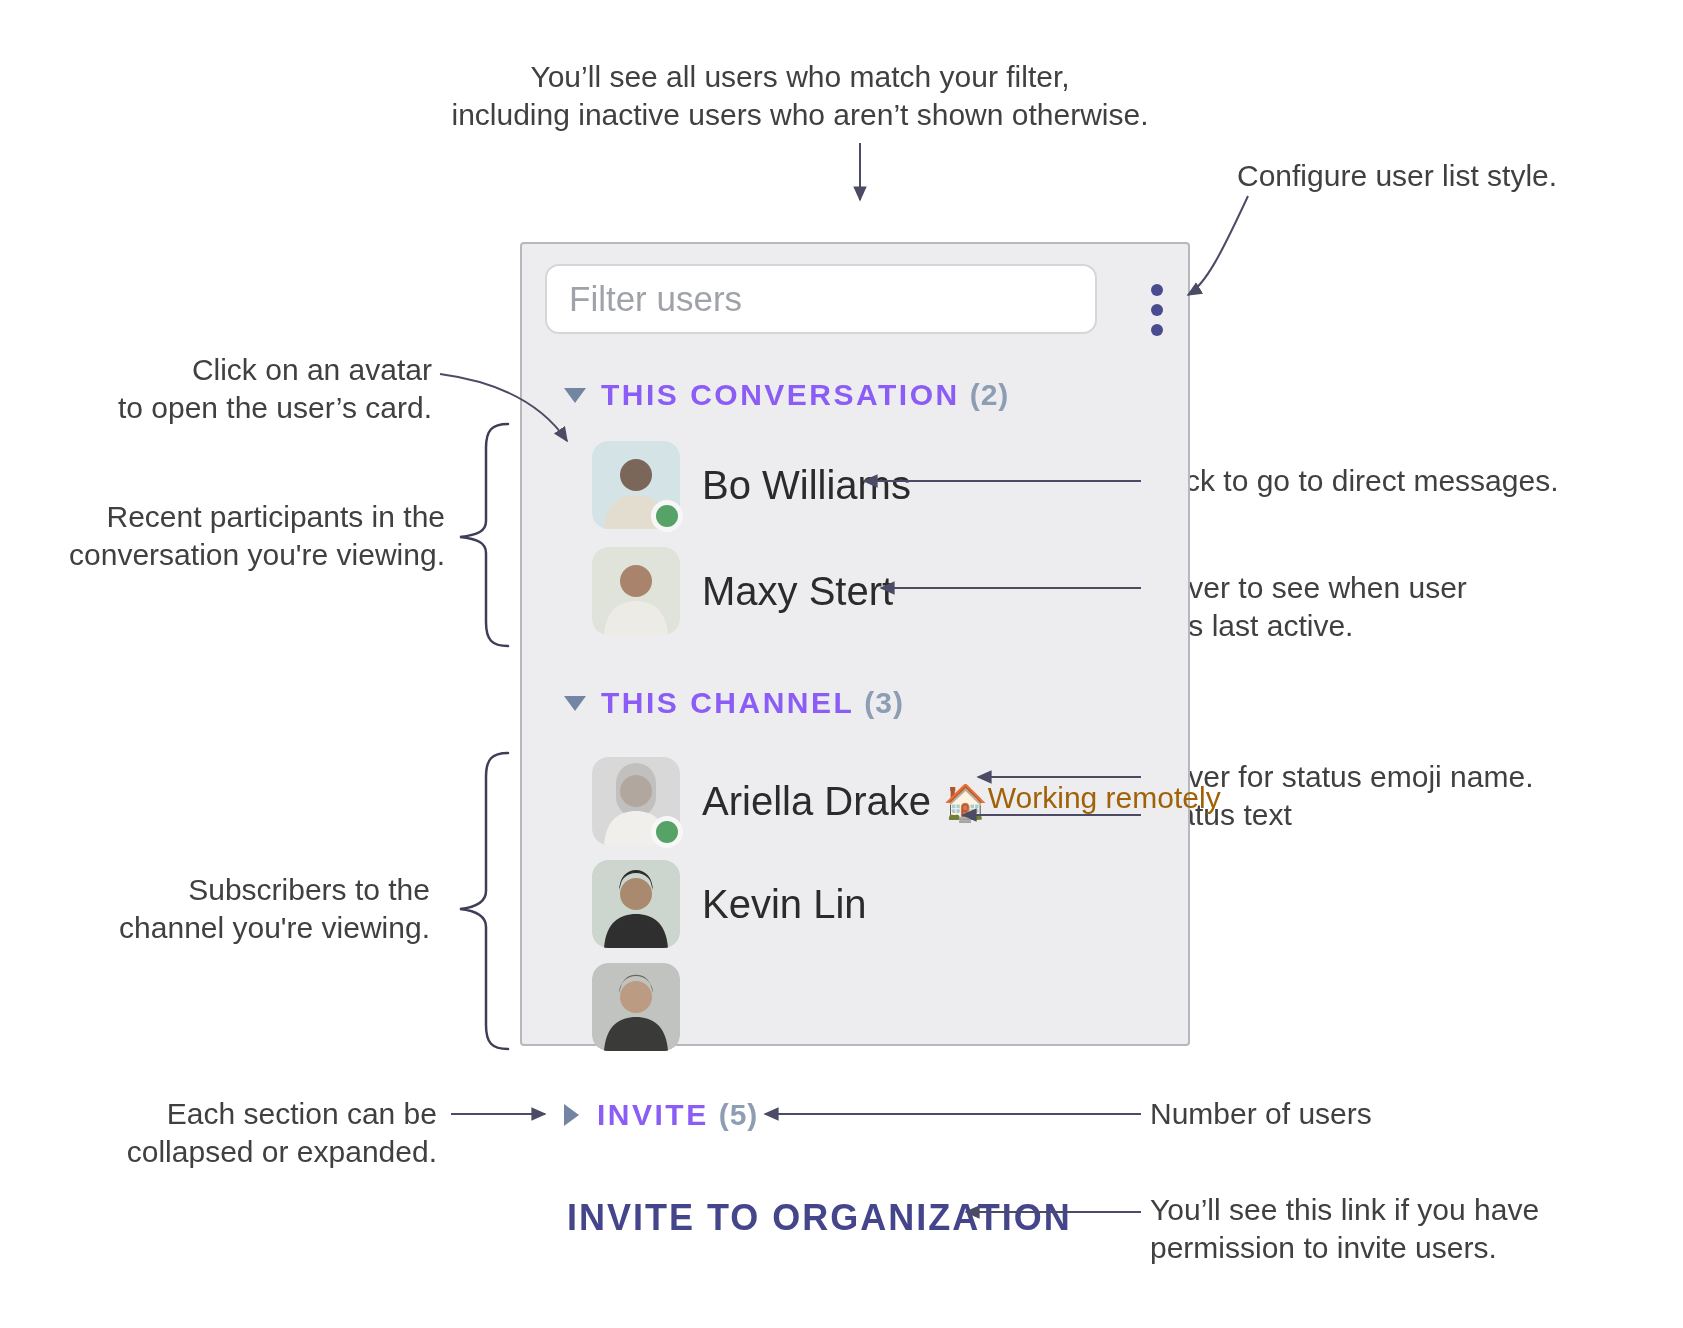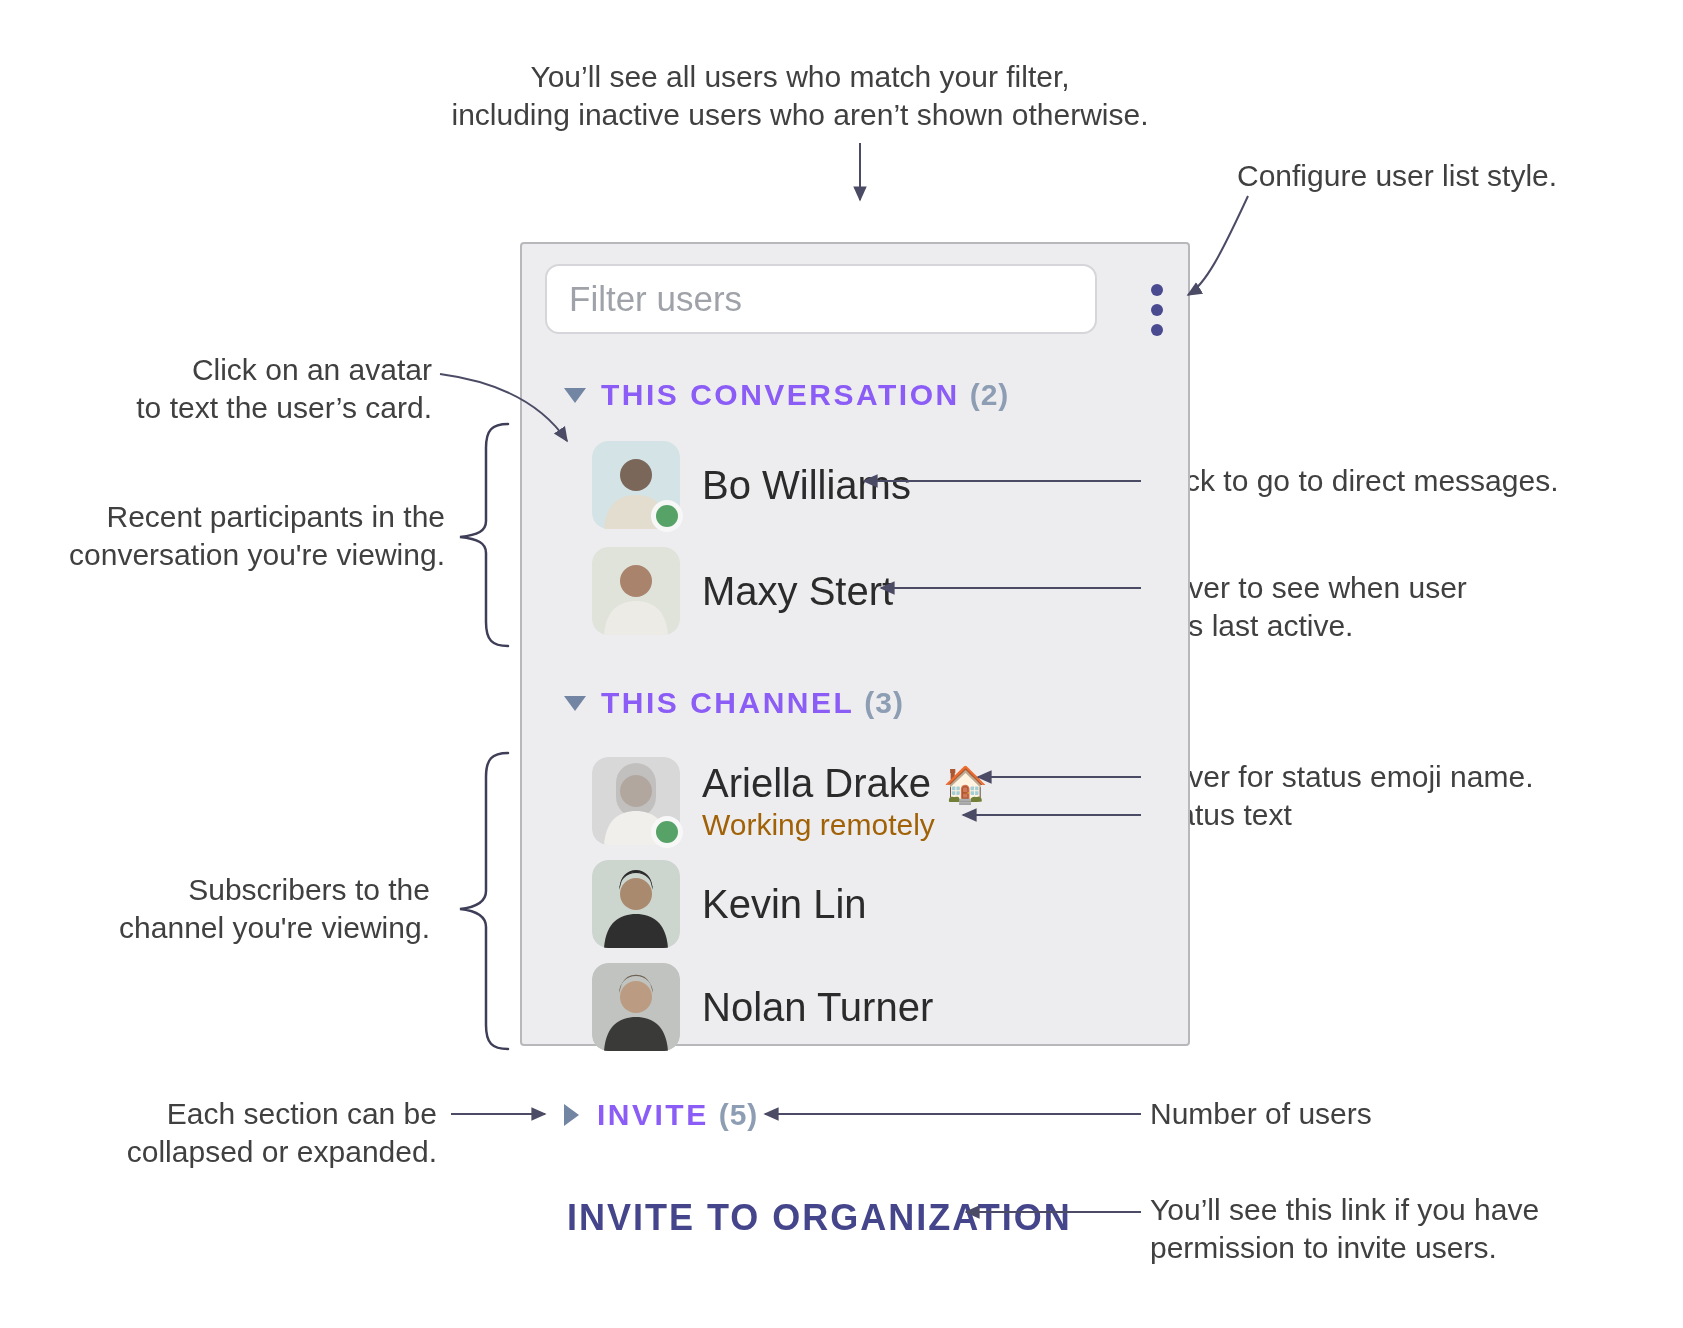--- a/index.html
+++ b/index.html
@@ -30,21 +30,21 @@
          border-left:15px solid #7285a3;margin-right:18px;}
 
   .user-row{position:absolute;left:42px;display:flex;align-items:center;cursor:pointer;padding-left:28px;}
   .avatar{position:relative;width:88px;height:88px;border-radius:16px;overflow:visible;flex:none;}
   .avatar svg{display:block;border-radius:16px;}
   .presence-dot{position:absolute;right:-3px;bottom:-3px;width:22px;height:22px;border-radius:50%;
          background:#57a267;border:5px solid #f7f7f8;}
   .user-name{margin-left:22px;font-size:40px;font-weight:500;color:#2b2b2b;white-space:nowrap;}
   .status-emoji{font-size:36px;margin-left:12px;}
   .status-text{margin-left:22px;font-size:30px;color:#a16207;white-space:nowrap;}
-  .name-block{margin-left:22px;display:flex;flex-direction:column;}
+  .name-block{margin-left:22px;display:flex;flex-direction:row;}
   .name-block .user-name{margin-left:0;}
   .name-block .status-text{margin-left:0;margin-top:2px;}
 
   #invite-link{position:absolute;left:45px;top:953px;font-size:36px;font-weight:bold;
          letter-spacing:2px;color:#45458c;cursor:pointer;white-space:nowrap;}
 
   
   #overlay{position:absolute;left:0;top:0;width:1683px;height:1328px;pointer-events:none;z-index:5;}
 </style>
 </head>
@@ -54,21 +54,21 @@
 
   <div class="note" style="left:380px;top:58px;width:840px;text-align:center;">
     <div>You’ll see all users who match your filter,</div>
     <div>including inactive users who aren’t shown otherwise.</div>
   </div>
 
   <div class="note nowrap" style="left:1237px;top:157px;">Configure user list style.</div>
 
   <div class="note right-align" style="left:100px;top:351px;width:332px;">
     <div>Click on an avatar</div>
-    <div>to text the user’s card.</div>
+    <div>to open the user’s card.</div>
   </div>
 
   <div class="note right-align" style="left:45px;top:498px;width:400px;">
     <div>Recent participants in the</div>
     <div>conversation you're viewing.</div>
   </div>
 
   <div class="note right-align" style="left:45px;top:871px;width:385px;">
     <div>Subscribers to the</div>
     <div>channel you're viewing.</div>
@@ -173,21 +173,20 @@
 
     <div class="user-row" style="top:719px;">
       <div class="avatar">
         <svg width="88" height="88" viewBox="0 0 88 88">
           <rect width="88" height="88" rx="16" fill="#c0c3bf"></rect>
           <circle cx="44" cy="34" r="16" fill="#bb9c82"></circle>
           <path d="M27 30 a17 17 0 0 1 34 0 l-3 -10 a16 16 0 0 0 -28 0 Z" fill="#6e6354"></path>
           <path d="M12 88 C14 62 28 54 44 54 C60 54 74 62 76 88 Z" fill="#3a3a38"></path>
         </svg>
       </div>
-      <span class="user-name">Nolan Turner</span>
     </div>
 
     <div class="section-header" style="top:854px;">
       <span class="tri-right"></span>
       <span class="label">INVITE</span>
       <span class="count">(5)</span>
     </div>
 
     <div id="invite-link">INVITE TO ORGANIZATION</div>
   </div>

